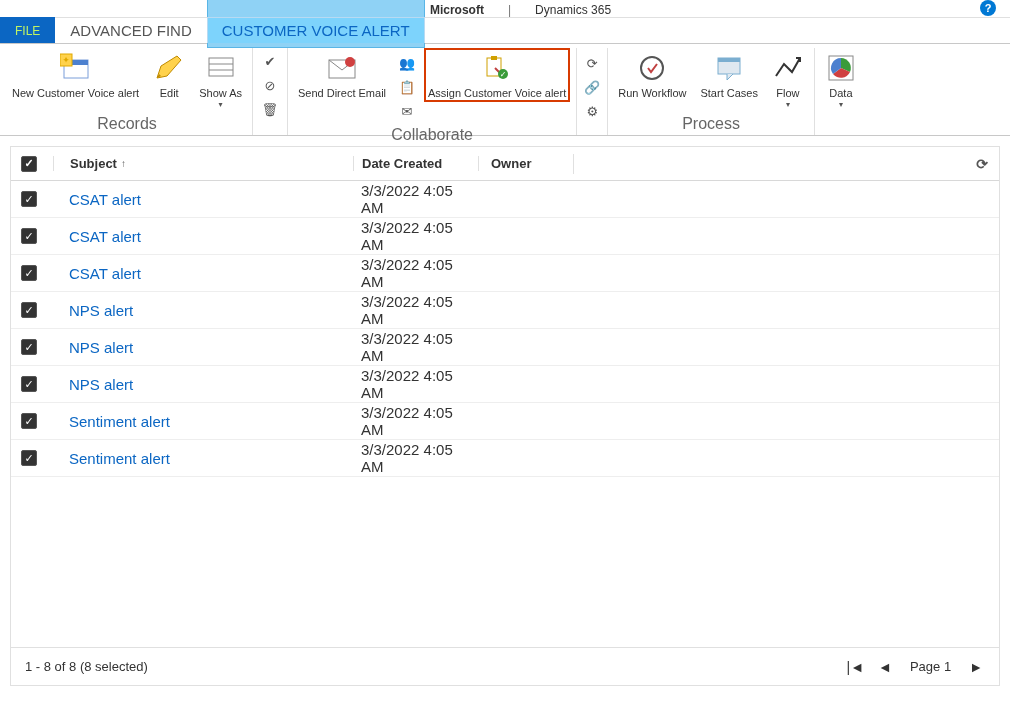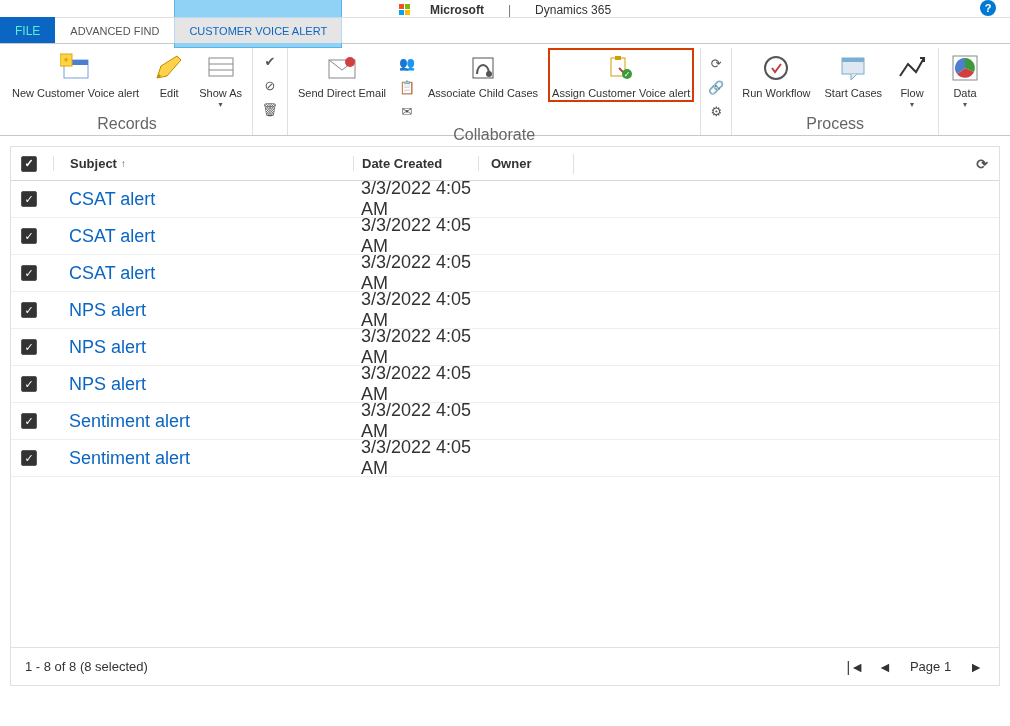--- a/index.html
+++ b/index.html
@@ -11,23 +11,23 @@
 .ms-squares { display: inline-grid; grid-template-columns: 5px 5px; grid-template-rows: 5px 5px; gap: 1px; margin-right: 2px;}
 .ms-squares span { width: 5px; height: 5px; }
 .ms-squares span:nth-child(1){ background:#f25022;} .ms-squares span:nth-child(2){ background:#7fba00;}
 .ms-squares span:nth-child(3){ background:#00a4ef;} .ms-squares span:nth-child(4){ background:#ffb900;}
 .app-header .divider { color:#777; margin:0 6px;}
 .help-icon { position:absolute; right:14px; top:0; width:16px; height:16px; border-radius:50%; background:#0078d4; color:#fff; font-size:11px; font-weight:bold; display:flex; align-items:center; justify-content:center; cursor:pointer;}
 .collapse-icon { position:absolute; right:14px; top:22px; font-size:11px; color:#555; cursor:pointer;}
 
 
 .tab-strip { display:flex; align-items:flex-end; height:26px; border-bottom:1px solid #c8c8c8; background:#fff; position:relative;}
-.tab { padding: 0 14px; height:26px; display:flex; align-items:center; font-size:11px; color:#555; cursor:pointer; border:1px solid transparent; border-bottom:none; position:relative;}
-.tab.file { background:#0b66c3; color:#5eead4; font-weight:normal; font-size:12px;}
-.tab.active { background:#e5e5e5; border-left:1px solid #b8daf2; border-right:1px solid #b8daf2; border-top:1px solid #b8daf2; color:#0b66c3; z-index:2;}
+.tab { padding: 0 14px; height:26px; display:flex; align-items:center; font-size:15px; color:#555; cursor:pointer; border:1px solid transparent; border-bottom:none; position:relative;}
+.tab.file { background:#0b66c3; color:#bef264; font-weight:normal; font-size:12px;}
+.tab.active { background:#7dd3fc; border-left:1px solid #b8daf2; border-right:1px solid #b8daf2; border-top:1px solid #b8daf2; color:#0b66c3; z-index:2;}
 .tab-group-label { position:absolute; top:-18px; left:0; right:0; text-align:left; font-size:10px; background:#8fd2f5; border:1px solid #59b5e6; padding:18px 0; color:#333;}
 .tab-group { position:relative; display:flex;}
 
 
 .ribbon { display:flex; height:92px; border-bottom:1px solid #c8c8c8; background:#fff; padding:4px 2px 0 2px;}
 .ribbon-group { display:flex; flex-direction:column; border-right:1px solid #e0e0e0; padding:0 6px;}
 .ribbon-group-inner { display:flex; gap:6px; flex:1; align-items:flex-start;}
 .ribbon-group-label { font-size:16px; color:#666; text-align:center; padding:2px 0;}
 .ribbon-btn { display:flex; flex-direction:column; align-items:center; justify-content:flex-start; padding:4px 4px 0 4px; cursor:pointer; text-align:center; font-size:11px; color:#333; line-height:1.15; min-width:48px;}
 .ribbon-btn .icon { width:32px; height:32px; margin-bottom:3px; display:flex; align-items:center; justify-content:center;}
@@ -43,21 +43,21 @@
 .grid-header { display:flex; align-items:center; height:34px; border-bottom:1px solid #d8d8d8; padding-left:10px; font-weight:600; color:#333; font-size:13px;}
 .col-check { width:32px; display:flex; align-items:center; justify-content:flex-start;}
 .col-subject { flex:0 0 300px; display:flex; align-items:center; gap:4px; padding-left:16px; border-left:1px solid #e0e0e0;}
 .col-date { flex:0 0 125px; border-left:1px solid #e0e0e0; padding-left:8px;}
 .col-owner { flex:0 0 95px; border-left:1px solid #e0e0e0; padding-left:12px;}
 .col-end-sep { border-left:1px solid #e0e0e0; width:1px; height:20px;}
 .refresh-btn { position:absolute; right:6px; top:6px; width:22px; height:22px; cursor:pointer; border-radius:2px; display:flex; align-items:center; justify-content:center; font-size:14px; color:#555;}
 .sort-arrow { font-size:10px; color:#555;}
 
 .grid-body { flex:1; overflow:auto;}
-.grid-row { display:flex; align-items:center; height:37px; border-bottom:1px solid #eee; padding-left:10px; font-size:18px;}
+.grid-row { display:flex; align-items:center; height:37px; border-bottom:1px solid #eee; padding-left:10px; font-size:15px;}
 .grid-row .col-subject { color:#0b66c3; cursor:pointer; font-weight:normal; border-left:none;}
 .grid-row .col-date { color:#333; border-left:none;}
 .grid-row .col-owner { border-left:none;}
 .owner-chip { width:63px; height:18px; background:#d5e8f8; border-radius:2px;}
 .checkbox { width:16px; height:16px; border:1px solid #555; border-radius:2px; background:#333; display:flex; align-items:center; justify-content:center; cursor:pointer;}
 .checkbox::after { content:"✓"; color:#fff; font-size:11px; line-height:1;}
 .grid-header .checkbox { background:#333;}
 
 
 .grid-footer { height:38px; border-top:1px solid #e0e0e0; display:flex; align-items:center; padding:0 14px; font-size:13px; color:#333; justify-content:space-between;}
@@ -153,30 +153,20 @@
               <circle cx="24" cy="10" r="5" fill="#d04040"></circle>
             </svg>
         </span>
         <span>Send Direct Email</span>
       </div>
       <div class="side-icons" style="padding-top:6px;">
         <span class="mini">👥</span>
         <span class="mini">📋</span>
         <span class="mini">✉</span>
       </div>
-      <div class="ribbon-btn">
-        <span class="icon">
-          <svg width="32" height="32">
-              <rect x="6" y="6" width="20" height="20" fill="none" stroke="#555"></rect>
-              <path d="M10 22 C10 10 22 10 22 22" fill="none" stroke="#555" stroke-width="2"></path>
-              <circle cx="22" cy="22" r="3" fill="#555"></circle>
-            </svg>
-        </span>
-        <span>Associate Child Cases</span>
-      </div>
       <div class="ribbon-btn highlight" style="min-width:104px;">
         <span class="icon">
           <svg width="32" height="32">
               <rect x="6" y="6" width="14" height="18" fill="#fff" stroke="#d0a000"></rect>
               <rect x="10" y="4" width="6" height="4" fill="#d0a000"></rect>
               <path d="M14 16 L20 22" stroke="#c04040" stroke-width="2"></path>
               <circle cx="22" cy="22" r="5" fill="#3a9b3a"></circle>
               <text x="22" y="25" font-size="8" text-anchor="middle" fill="#fff">✓</text>
             </svg>
         </span>

